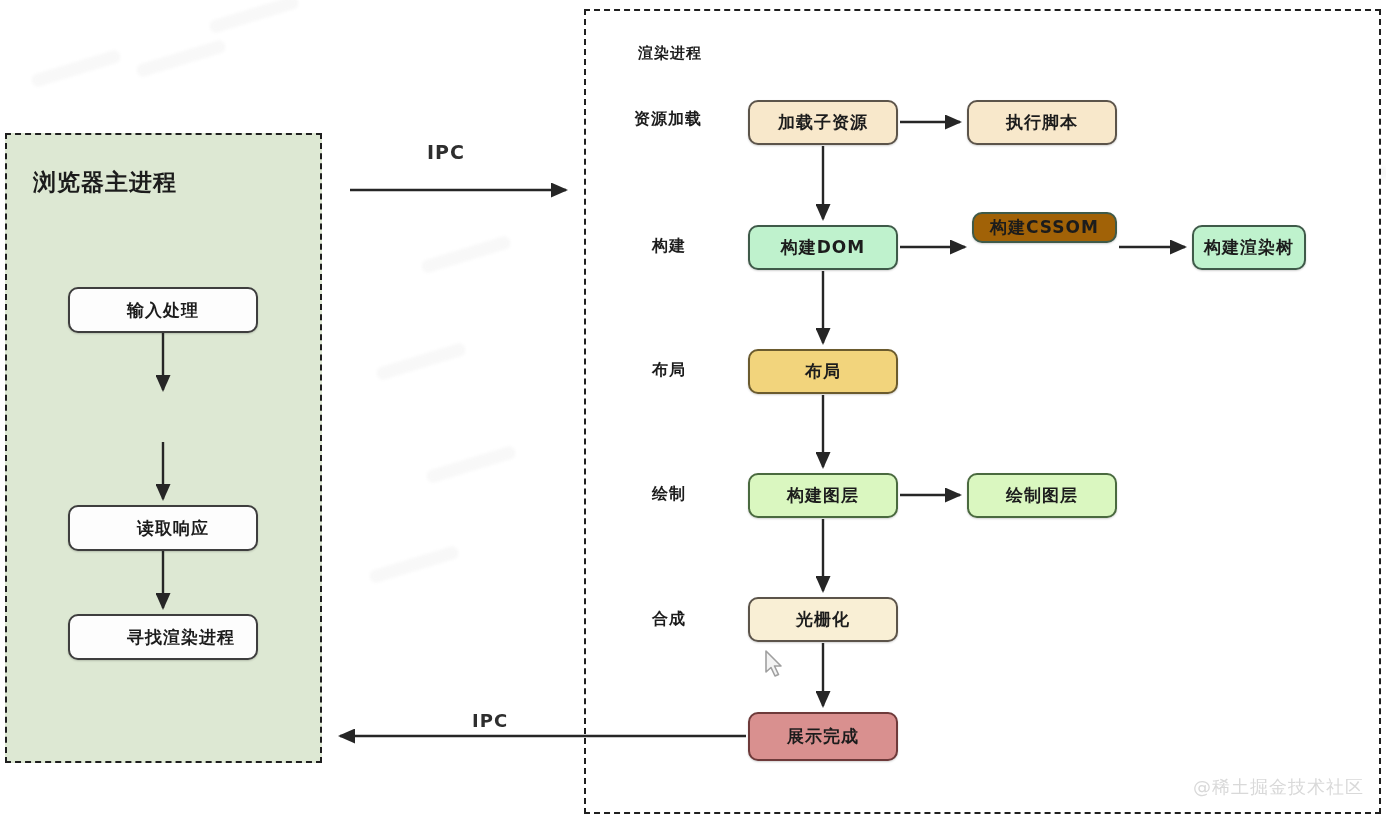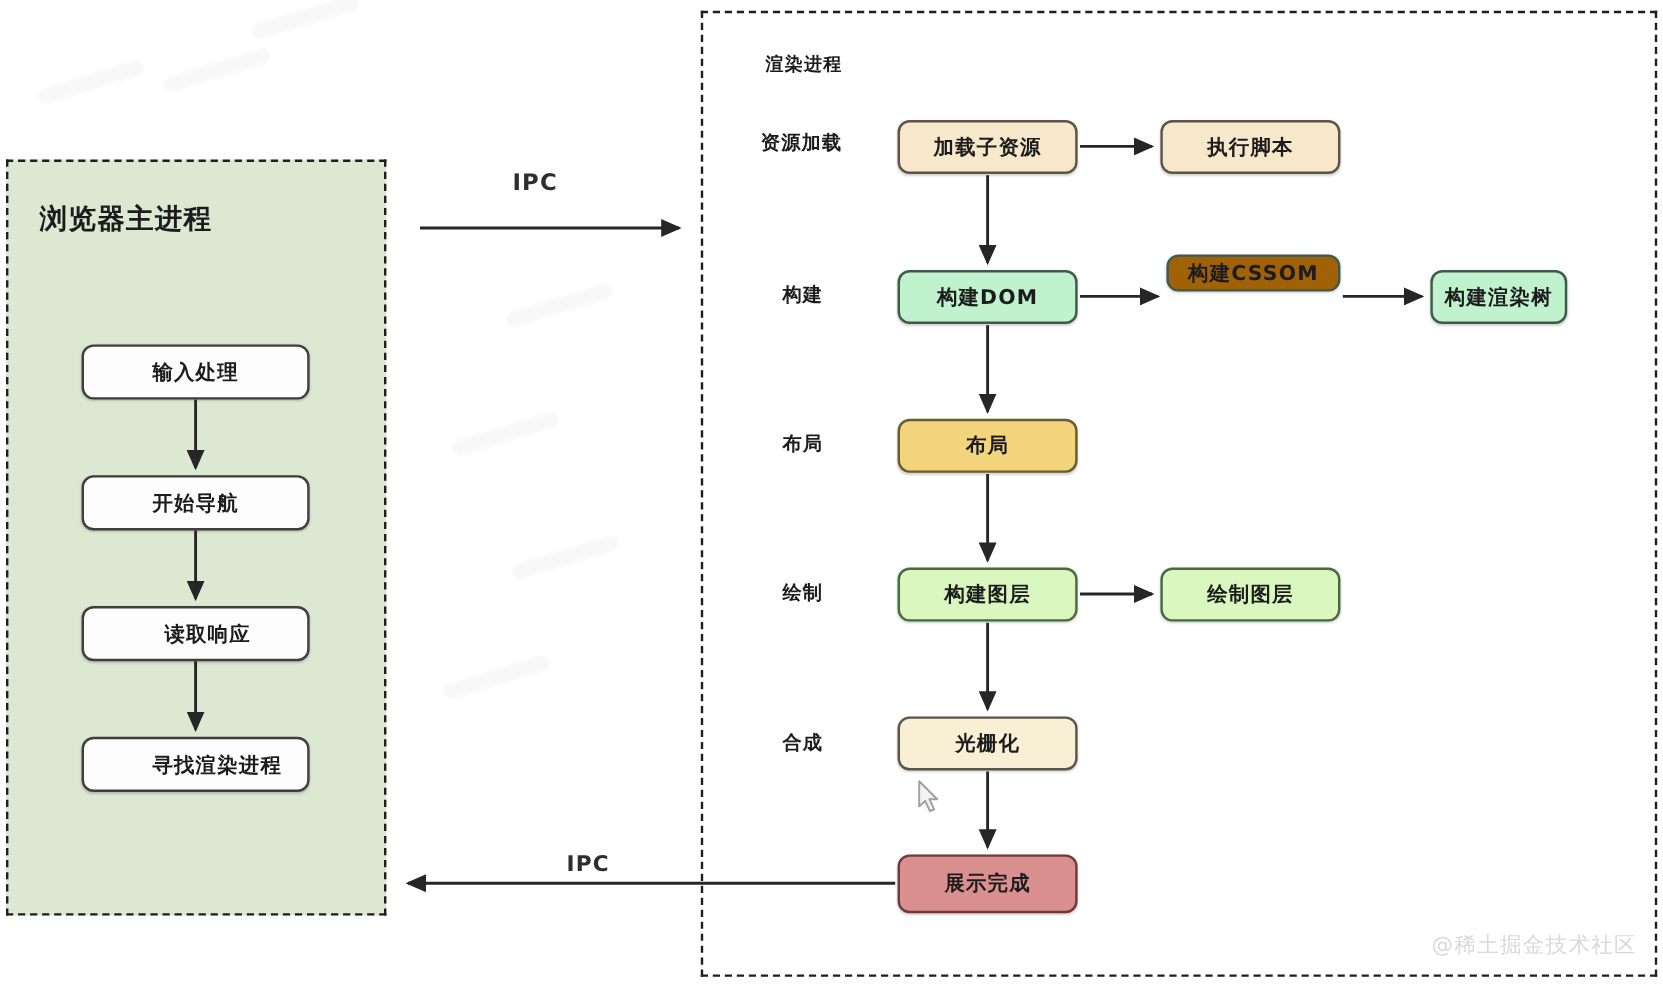--- a/index.html
+++ b/index.html
@@ -58,21 +58,20 @@
   <div class="watermark" style="left:1100px; top:358px;"></div>
   <div class="watermark" style="left:1290px; top:458px;"></div>
   <div class="watermark" style="left:935px;  top:652px;"></div>
   <div class="watermark" style="left:1240px; top:548px;"></div>
   <div class="watermark" style="left:60px;  top:735px;"></div>
 
   <div class="panel left-panel">
     <div class="panel-title left-title">浏览器主进程</div>
   </div>
   <div class="node white" style="top:287px;">输入处理</div>
-  <div class="node white" style="top:396px;">开始导航</div>
   <div class="node white" style="top:505px;padding-left:20px;">读取响应</div>
   <div class="node white" style="top:614px;padding-left:36px;">寻找渲染进程</div>
 
   <div class="panel right-panel">
     <div class="panel-title right-title">渲染进程</div>
   </div>
 
   <div class="row-label" style="left:634px; top:109px;">资源加载</div>
   <div class="row-label" style="left:652px; top:236px;">构建</div>
   <div class="row-label" style="left:652px; top:360px;">布局</div>

